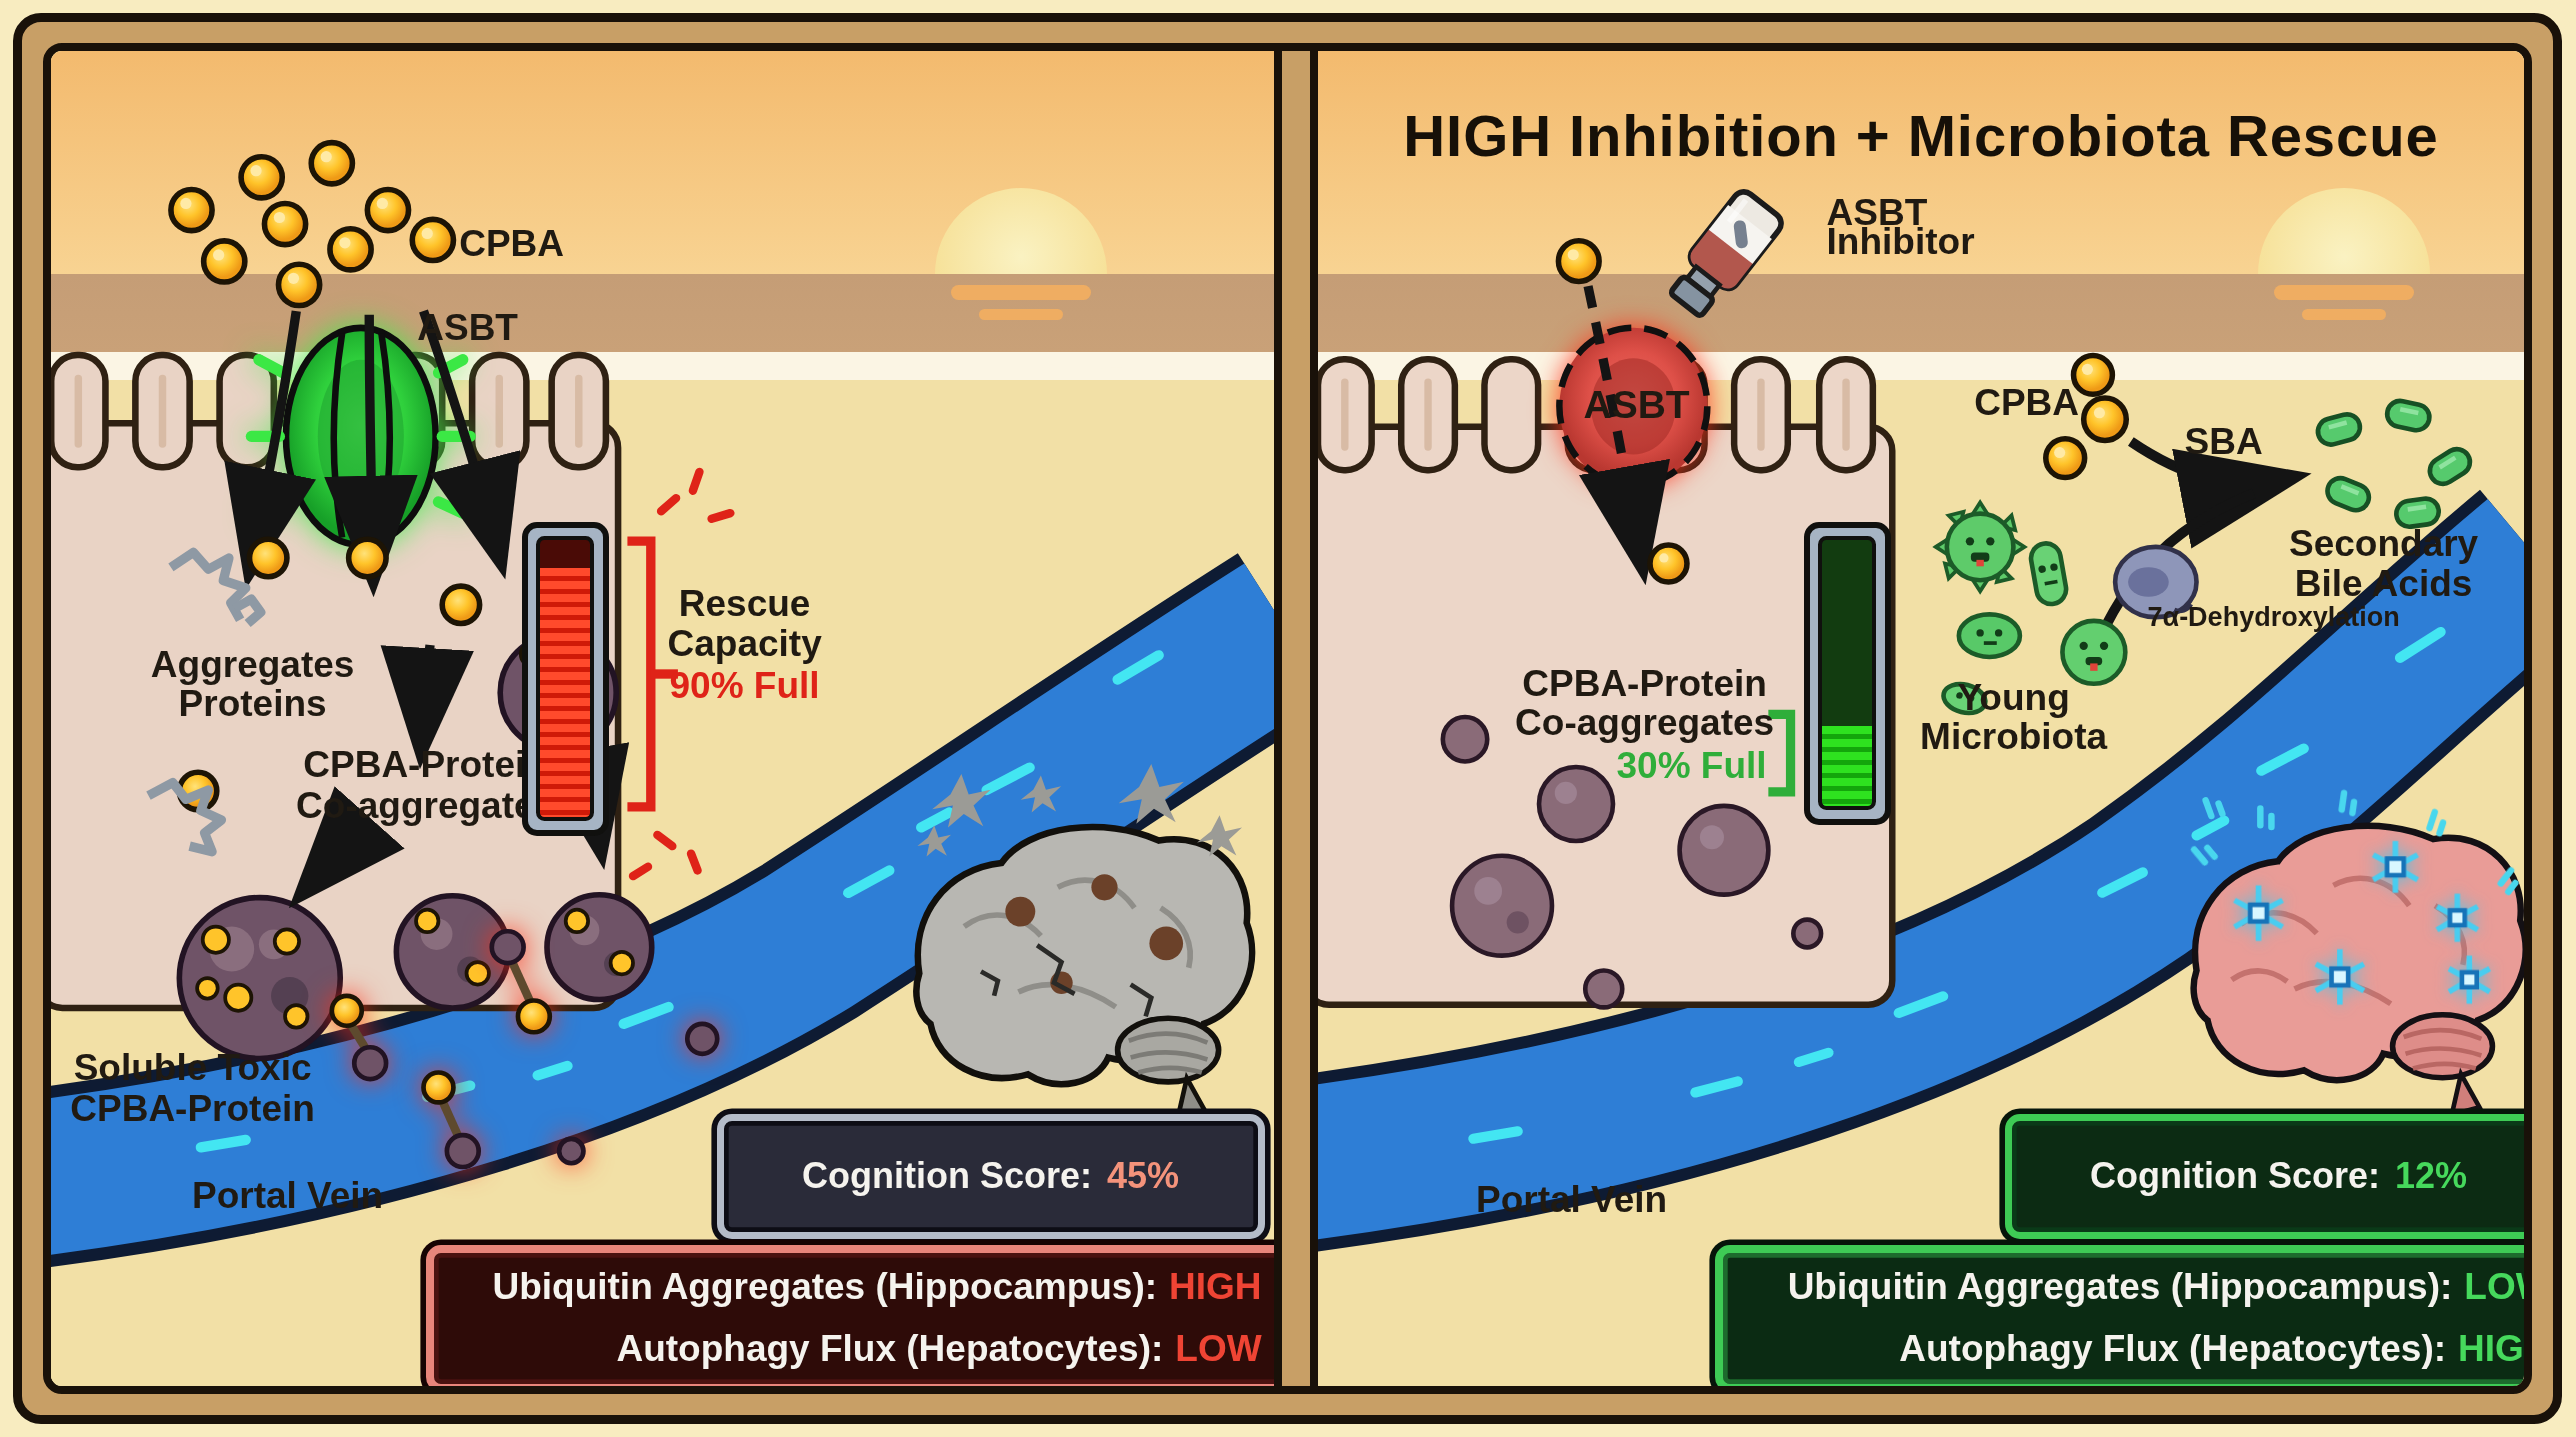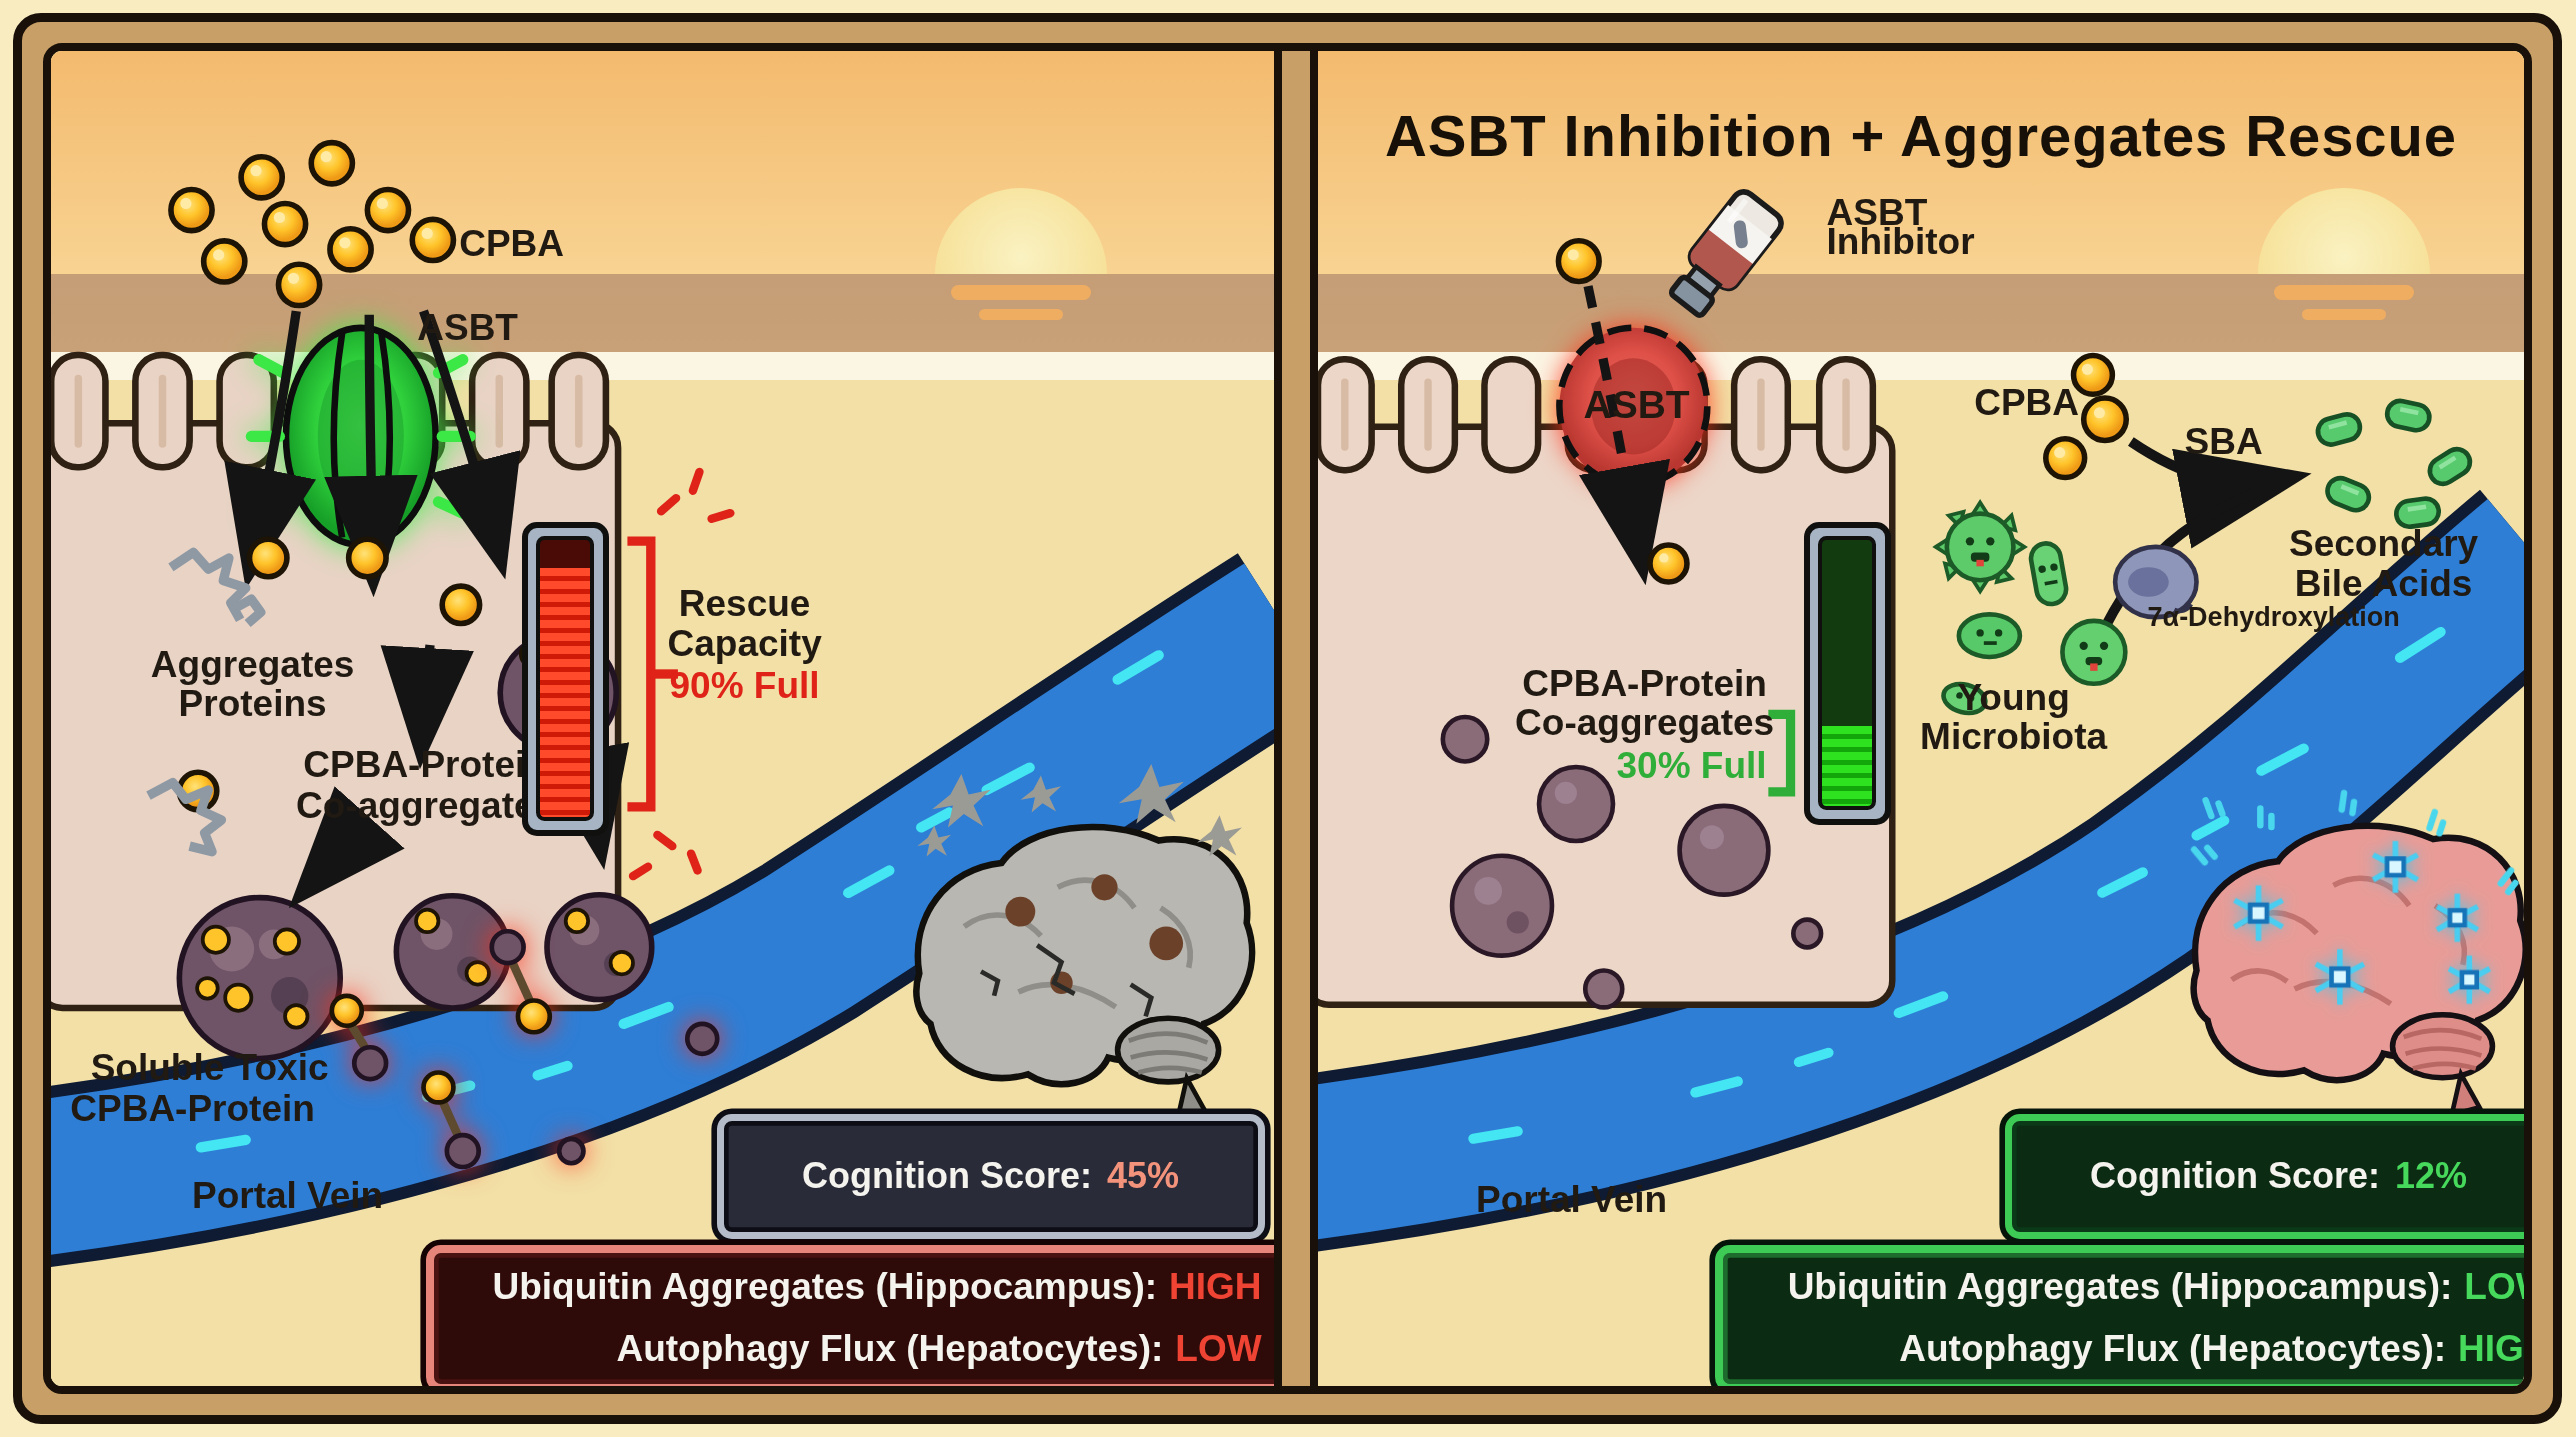--- a/index.html
+++ b/index.html
@@ -313,21 +313,21 @@
 
     <div class="lbl" style="left:461px;top:193px;">CPBA</div>
     <div class="lbl" style="left:417px;top:277px;">ASBT</div>
     <div class="lbl" style="left:202px;top:614px;">Aggregates</div>
     <div class="lbl" style="left:202px;top:653px;">Proteins</div>
     <div class="lbl" style="left:375px;top:714px;">CPBA-Protein</div>
     <div class="lbl" style="left:375px;top:755px;">Co-aggregates</div>
     <div class="lbl" style="left:694px;top:553px;">Rescue</div>
     <div class="lbl" style="left:694px;top:593px;">Capacity</div>
     <div class="lbl red" style="left:694px;top:635px;">90% Full</div>
-    <div class="lbl" style="left:142px;top:1017px;margin-left:17px;">Soluble Toxic</div>
+    <div class="lbl" style="left:142px;top:1017px;">Soluble Toxic</div>
     <div class="lbl" style="left:142px;top:1058px;">CPBA-Protein</div>
     <div class="lbl" style="left:237px;top:1145px;">Portal Vein</div>
 
     <div class="gauge" style="left:471px;top:471px;width:75px;height:302px;">
       <div class="tube red-bg">
             <div class="fill red" style="height: 90%;"></div>
           </div>
     </div>
 
     <div class="badge cognition cog-left" style="left:666px;top:1063px;width:534px;height:111px;">
@@ -631,21 +631,21 @@
                 <line x1="12" y1="2" x2="12" y2="-10"></line>
               </g>
           <g transform="translate(-159,-107) rotate(-40)">
                 <line x1="0" y1="0" x2="0" y2="-18"></line>
                 <line x1="12" y1="2" x2="12" y2="-10"></line>
               </g>
         </g>
       </g>
     </svg>
 
-    <div class="panel-title">ASBT Inhibition + Aggregates Rescue</div>
+    <div class="panel-title">HIGH Inhibition + Microbiota Rescue</div>
     <div class="lbl left-align" style="left:509px;top:162px;">ASBT</div>
     <div class="lbl left-align" style="left:509px;top:191px;">Inhibitor</div>
     <div class="lbl" style="left:319px;top:354px;font-size:39px;">ASBT</div>
     <div class="lbl" style="left:327px;top:633px;">CPBA-Protein</div>
     <div class="lbl" style="left:327px;top:672px;">Co-aggregates</div>
     <div class="lbl green" style="left:374px;top:715px;">30% Full</div>
     <div class="lbl" style="left:709px;top:352px;">CPBA</div>
     <div class="lbl" style="left:906px;top:391px;">SBA</div>
     <div class="lbl" style="left:1066px;top:493px;">Secondary</div>
     <div class="lbl" style="left:1066px;top:533px;">Bile Acids</div>

